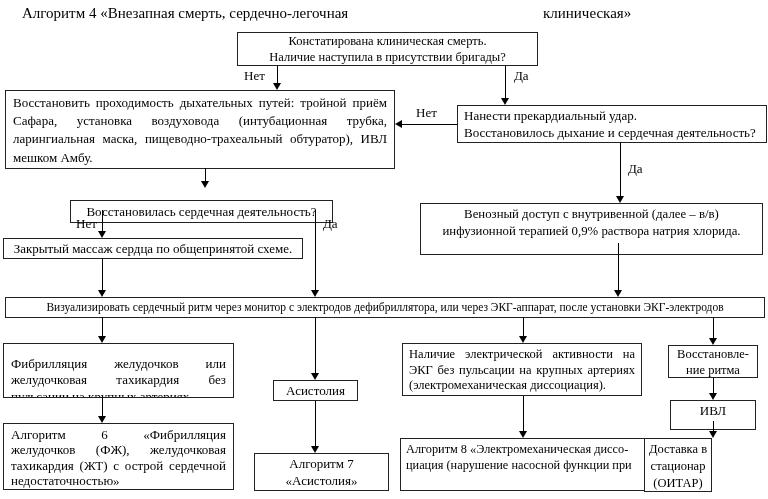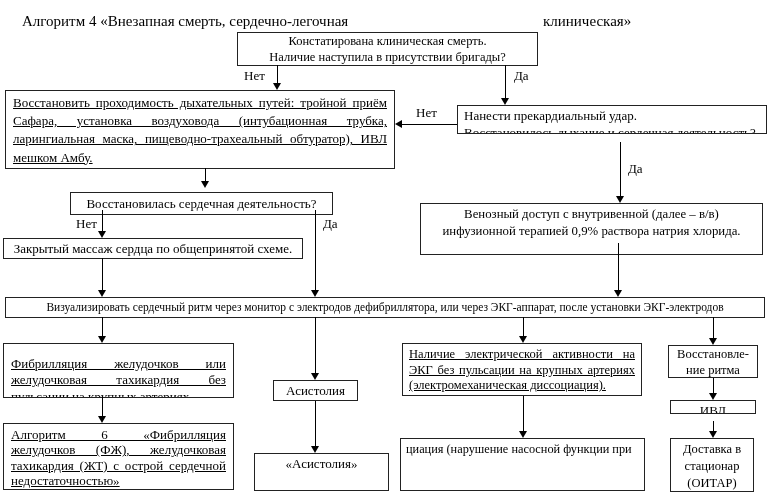--- a/index.html
+++ b/index.html
@@ -1,26 +1,26 @@
 <!DOCTYPE html>
 <html><head>
 <meta charset="utf-8">
 <style>
   html,body{margin:0;padding:0;background:#ffffff;}
   #canvas{
     position:relative;width:768px;height:499px;background:#ffffff;
     font-family:"Liberation Serif", serif;color:#000;overflow:hidden;
   }
-  .title-part{position:absolute;font-size:15px;white-space:nowrap;margin-top:8px;}
+  .title-part{position:absolute;font-size:15px;white-space:nowrap;}
   .box{
     position:absolute;border:1px solid #222;background:#fff;
     box-sizing:border-box;font-size:13px;line-height:1.3;overflow:hidden;
   }
   .center{text-align:center;}
-  .justify{text-align:justify;text-decoration:underline;}
+  .justify{text-align:justify;}
   .vline{position:absolute;width:1px;background:#000;}
   .hline{position:absolute;height:1px;background:#000;}
   .a-down{position:absolute;width:0;height:0;border-left:4px solid transparent;
     border-right:4px solid transparent;border-top:7px solid #000;}
   .a-left{position:absolute;width:0;height:0;border-top:4px solid transparent;
     border-bottom:4px solid transparent;border-right:7px solid #000;}
   .lbl{position:absolute;font-size:13px;white-space:nowrap;}
 </style>
 </head>
 <body>
@@ -30,57 +30,59 @@
   <span class="title-part" style="left:22px;top:5px">Алгоритм 4 «Внезапная смерть, сердечно-легочная</span>
   <span class="title-part" style="left:543px;top:5px">клиническая»</span>
 
   <div class="box center" style="left:237px;top:32px;width:301px;height:34px;font-size:12.5px;line-height:1.25;padding-top:1px">
     <div>Констатирована клиническая смерть.</div>
     <div>Наличие наступила в присутствии бригады?</div>
   </div>
 
   <div class="box justify" style="left:5px;top:90px;width:390px;height:79px;padding:3px 7px;line-height:1.4">Восстановить проходимость дыхательных путей: тройной приём Сафара, установка воздуховода (интубационная трубка, ларингиальная маска, пищеводно-трахеальный обтуратор), ИВЛ мешком Амбу.</div>
 
-  <div class="box" style="left:457px;top:105px;width:310px;height:29px;padding:2px 6px;line-height:1.3">
+  <div class="box" style="left:457px;top:105px;width:310px;height:38px;padding:2px 6px;line-height:1.3">
     <div>Нанести прекардиальный удар.</div>
     <div>Восстановилось дыхание и сердечная деятельность?</div>
   </div>
 
-  <div class="box center" style="left:70px;top:192px;width:263px;height:23px;line-height:21px">Восстановилась сердечная деятельность?</div>
+  <div class="box center" style="left:70px;top:200px;width:263px;height:23px;line-height:21px">Восстановилась сердечная деятельность?</div>
 
   <div class="box center" style="left:3px;top:238px;width:300px;height:21px;line-height:19px">Закрытый массаж сердца по общепринятой схеме.</div>
 
   <div class="box center" style="left:420px;top:203px;width:343px;height:52px;padding:2px 8px;line-height:1.35;font-size:12.8px">Венозный доступ с внутривенной (далее – в/в) инфузионной терапией 0,9% раствора натрия хлорида.</div>
 
   <div class="box center" style="left:5px;top:297px;width:760px;height:21px;line-height:19px;font-size:11.5px;white-space:nowrap;overflow:visible">Визуализировать сердечный ритм через монитор с электродов дефибриллятора, или через ЭКГ-аппарат, после установки ЭКГ-электродов</div>
 
   <div class="box justify" style="left:3px;top:343px;width:231px;height:55px;padding:12px 7px;line-height:1.25">Фибрилляция желудочков или желудочковая тахикардия без пульсации на крупных артериях.</div>
 
   <div class="box justify" style="left:3px;top:423px;width:231px;height:67px;padding:3px 7px;line-height:1.18">Алгоритм 6 «Фибрилляция желудочков (ФЖ), желудочковая тахикардия (ЖТ) с острой сердечной недостаточностью»</div>
 
   <div class="box center" style="left:273px;top:380px;width:85px;height:21px;line-height:19px">Асистолия</div>
 
   <div class="box center" style="left:254px;top:453px;width:135px;height:38px;padding-top:2px;line-height:1.3">
+    <div>Алгоритм 7</div>
     <div>«Асистолия»</div>
   </div>
 
   <div class="box justify" style="left:402px;top:343px;width:240px;height:53px;padding:3px 6px;line-height:1.25;font-size:12.5px">Наличие электрической активности на ЭКГ без пульсации на крупных артериях (электромеханическая диссоциация).</div>
 
   <div class="box" style="left:400px;top:438px;width:245px;height:53px;padding:3px 5px;line-height:1.3;font-size:12.3px">
+    <div style="white-space:nowrap">Алгоритм 8 «Электромеханическая диссо-</div>
     <div style="white-space:nowrap">циация (нарушение насосной функции при</div>
   </div>
 
   <div class="box center" style="left:668px;top:345px;width:90px;height:33px;padding-top:1px;line-height:1.25;font-size:12.5px">
     <div>Восстановле-</div>
     <div>ние ритма</div>
   </div>
 
-  <div class="box center" style="left:670px;top:400px;width:86px;height:14px;line-height:19px">ИВЛ</div>
+  <div class="box center" style="left:670px;top:400px;width:86px;height:30px;line-height:19px">ИВЛ</div>
 
-  <div class="box center" style="left:670px;top:438px;width:84px;height:54px;padding-top:2px;line-height:1.35;font-size:12.5px">
+  <div class="box center" style="left:644px;top:438px;width:68px;height:54px;padding-top:2px;line-height:1.35;font-size:12.5px">
     <div>Доставка в</div>
     <div>стационар</div>
     <div>(ОИТАР)</div>
   </div>
 
   <span class="lbl" style="left:244px;top:68px">Нет</span>
   <span class="lbl" style="left:514px;top:68px">Да</span>
   <span class="lbl" style="left:416px;top:105px">Нет</span>
   <span class="lbl" style="left:76px;top:216px">Нет</span>
   <span class="lbl" style="left:323px;top:216px">Да</span>

